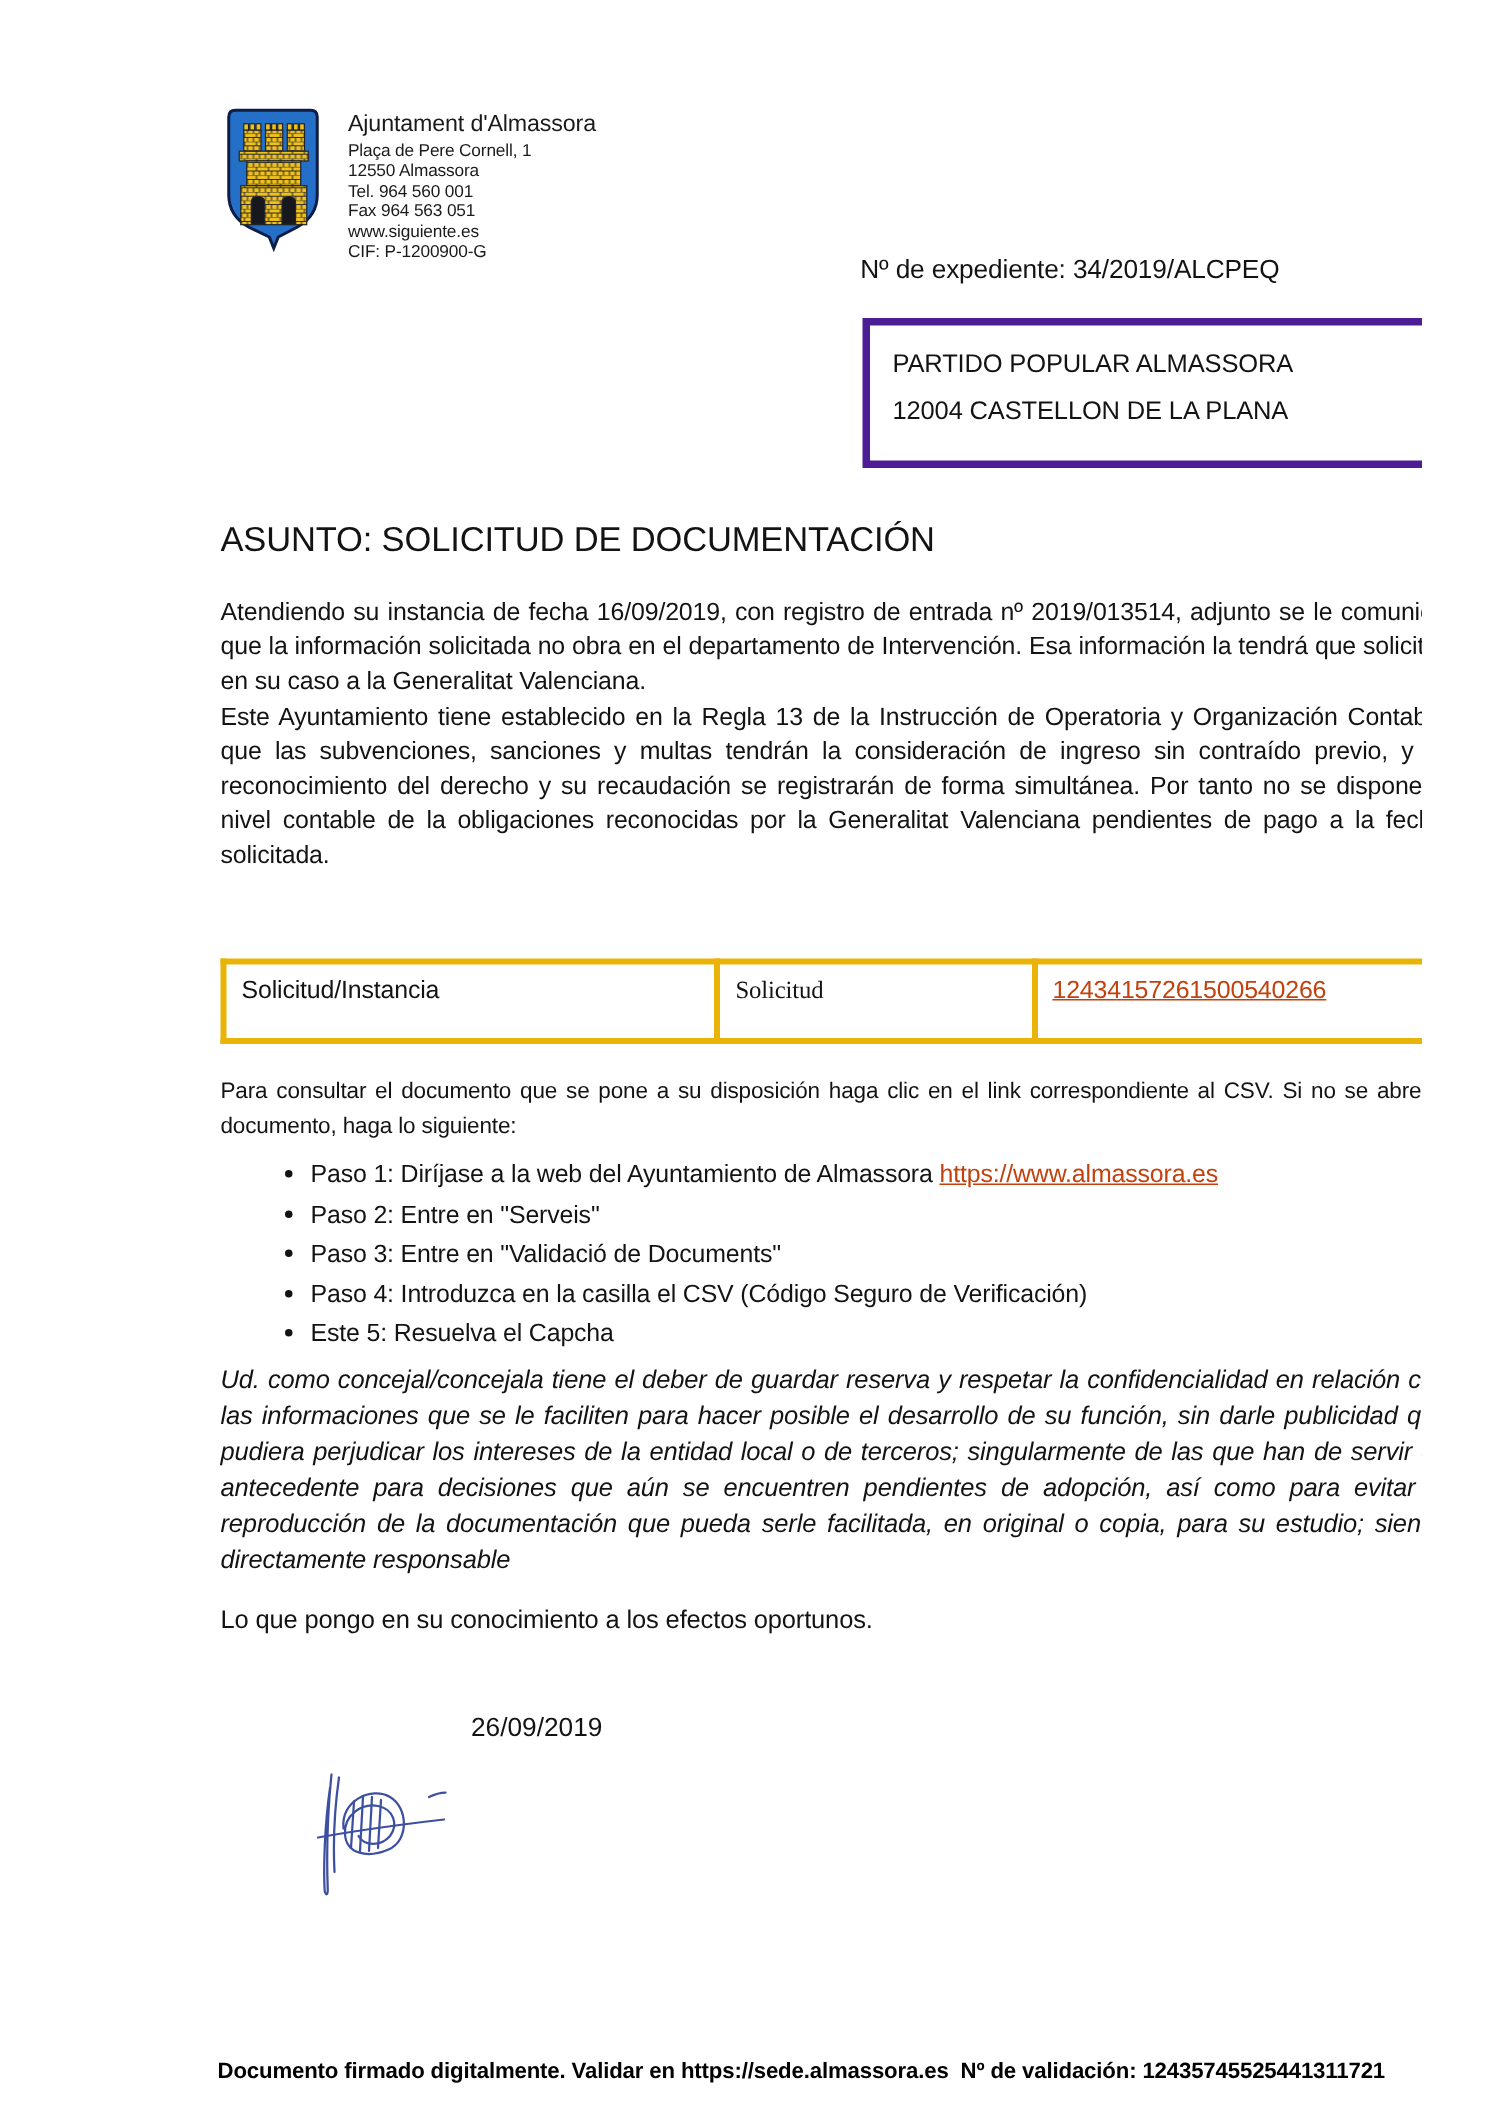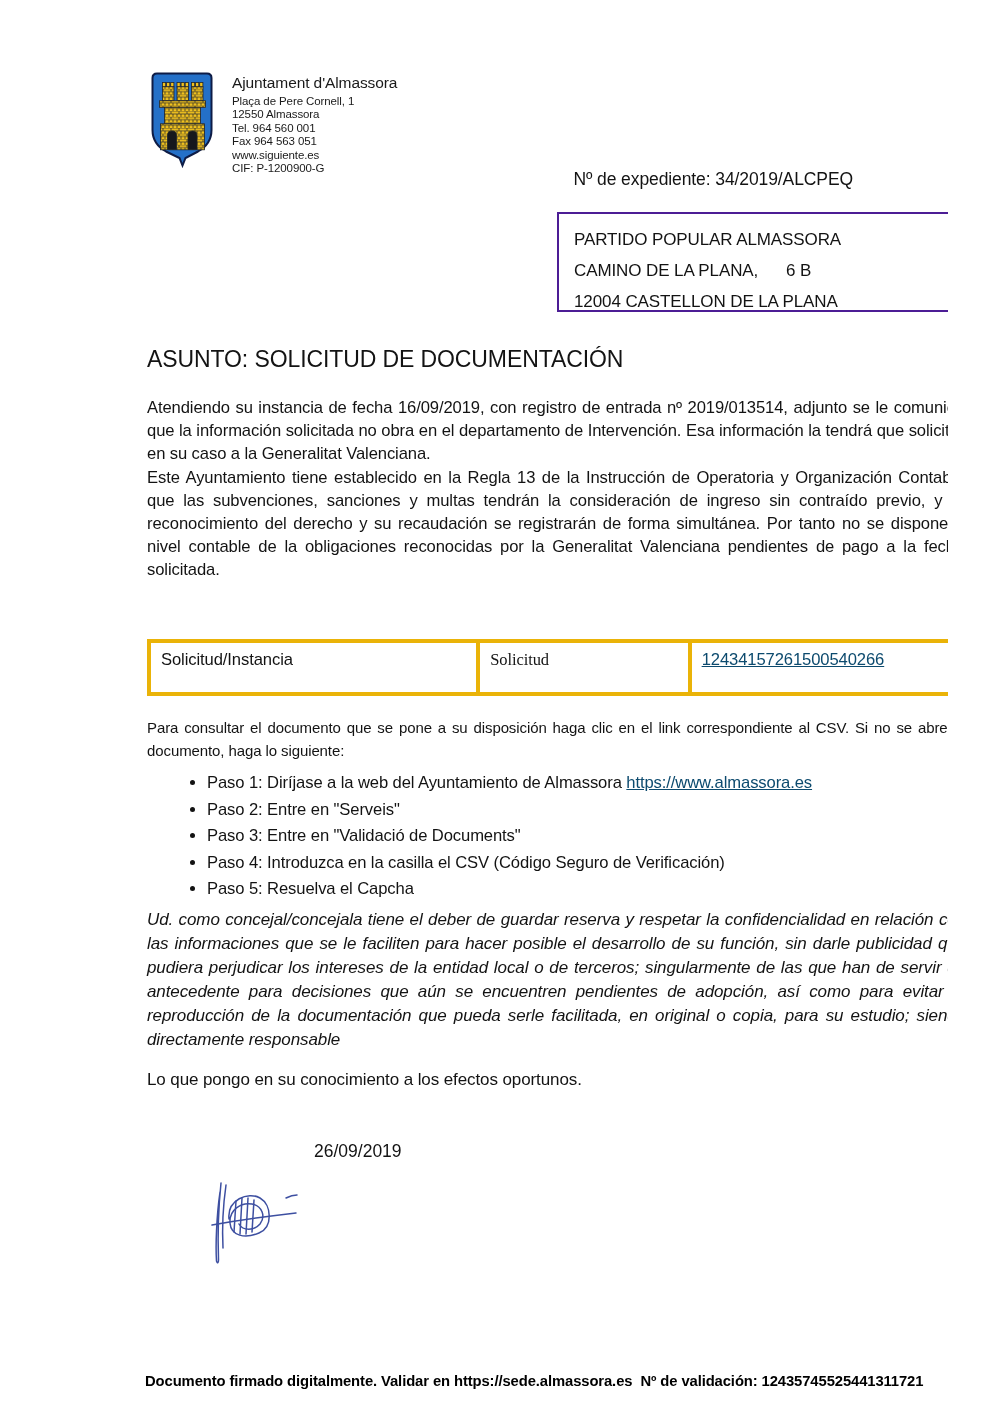--- a/index.html
+++ b/index.html
@@ -11,43 +11,43 @@
   }
   
   .crest { position:absolute; left:99px; top:71px; width:62px; height:98px; }
   .org-block { position:absolute; left:180px; top:74px; }
   .org-name { font-size:15.5px; color:#1a1a1a; margin-bottom:3px; }
   .org-line { font-size:11.5px; line-height:13.4px; color:#1a1a1a; }
   
   .expediente { position:absolute; top:169px; right:95px; font-size:17.5px; }
   
   .recipient-box {
-    position:absolute; left:505px; top:212px; width:406px; height:100px;
-    border:2px solid #4c1d95; padding:10px 0 16px 15px;
+    position:absolute; left:523px; top:212px; width:406px; height:100px;
+    border:5px solid #4c1d95; padding:10px 0 16px 15px;
   }
   .recipient-line { font-size:17px; line-height:31px; white-space:pre; }
   
   .subject { position:absolute; left:95px; top:346px; font-size:23px; }
   
   .body-block { position:absolute; left:95px; top:396px; width:817px; }
   .body-block p { font-size:16.6px; line-height:23.2px; text-align:justify; }
   
   .attach-heading { position:absolute; left:95px; top:599px; font-size:17px; text-decoration:underline; }
   .attach-table {
     position:absolute; left:95px; top:639px; width:817px;
     border-collapse:collapse; table-layout:fixed;
   }
   .attach-table td {
     border:4px solid #eab308; vertical-align:top; height:53px;
     padding:7px 10px 0 10px; font-size:16.6px;
   }
   .attach-table .col-type { width:40.5%; }
   .attach-table .col-name { width:26%; font-family:"Liberation Serif", serif; font-size:16.5px; }
   .attach-table .col-csv  { width:33.5%; }
-  a.doc-link { color:#0c4a6e; text-decoration:underline; cursor:pointer; }
+  a.doc-link { color:#c2410c; text-decoration:underline; cursor:pointer; }
   
   .csv-block { position:absolute; left:95px; top:716px; width:818px; }
   .csv-block .intro { font-size:15px; line-height:23.2px; text-align:justify; }
   .csv-block ul { margin:10px 0 0 0; padding-left:60px; }
   .csv-block li { font-size:16.6px; line-height:21px; margin-bottom:5.5px; }
   
   .confidential {
     position:absolute; left:95px; top:908px; width:819px;
     font-style:italic; font-size:17px; line-height:23.9px; text-align:justify;
   }
@@ -107,21 +107,20 @@
     <div class="org-line">Tel. 964 560 001</div>
     <div class="org-line">Fax 964 563 051</div>
     <div class="org-line">www.siguiente.es</div>
     <div class="org-line">CIF: P-1200900-G</div>
   </div>
 
   <div class="expediente">Nº de expediente: 34/2019/ALCPEQ</div>
 
   <div class="recipient-box">
     <div class="recipient-line">PARTIDO POPULAR ALMASSORA</div>
-    <div class="recipient-line">CAMINO DE LA PLANA,      6 B</div>
     <div class="recipient-line">12004 CASTELLON DE LA PLANA</div>
   </div>
 
   <div class="subject">ASUNTO: SOLICITUD DE DOCUMENTACIÓN</div>
 
   <div class="body-block">
     <p>Atendiendo su instancia de fecha 16/09/2019, con registro de entrada nº 2019/013514, adjunto se le comunica que la información solicitada no obra en el departamento de Intervención. Esa información la tendrá que solicitar en su caso a la Generalitat Valenciana.</p>
     <p>Este Ayuntamiento tiene establecido en la Regla 13 de la Instrucción de Operatoria y Organización Contable que las subvenciones, sanciones y multas tendrán la consideración de ingreso sin contraído previo, y el reconocimiento del derecho y su recaudación se registrarán de forma simultánea. Por tanto no se dispone a nivel contable de la obligaciones reconocidas por la Generalitat Valenciana pendientes de pago a la fecha solicitada.</p>
   </div>
 
@@ -138,21 +137,21 @@
     </tbody>
   </table>
 
   <div class="csv-block">
     <p class="intro">Para consultar el documento que se pone a su disposición haga clic en el link correspondiente al CSV. Si no se abre el documento, haga lo siguiente:</p>
     <ul>
       <li><span>Paso 1: Diríjase a la web del Ayuntamiento de Almassora </span><a class="doc-link" href="#">https://www.almassora.es</a></li>
       <li>Paso 2: Entre en "Serveis"</li>
       <li>Paso 3: Entre en "Validació de Documents"</li>
       <li>Paso 4: Introduzca en la casilla el CSV (Código Seguro de Verificación)</li>
-      <li>Paso 5: Resuelva el Capcha</li>
+      <li>Este 5: Resuelva el Capcha</li>
     </ul>
   </div>
 
   <div class="confidential">Ud. como concejal/concejala tiene el deber de guardar reserva y respetar la confidencialidad en relación con las informaciones que se le faciliten para hacer posible el desarrollo de su función, sin darle publicidad que pudiera perjudicar los intereses de la entidad local o de terceros; singularmente de las que han de servir de antecedente para decisiones que aún se encuentren pendientes de adopción, así como para evitar la reproducción de la documentación que pueda serle facilitada, en original o copia, para su estudio; siendo directamente responsable</div>
 
   <div class="closing">Lo que pongo en su conocimiento a los efectos oportunos.</div>
 
   <div class="doc-date">26/09/2019</div>
 
   <div class="signature">

